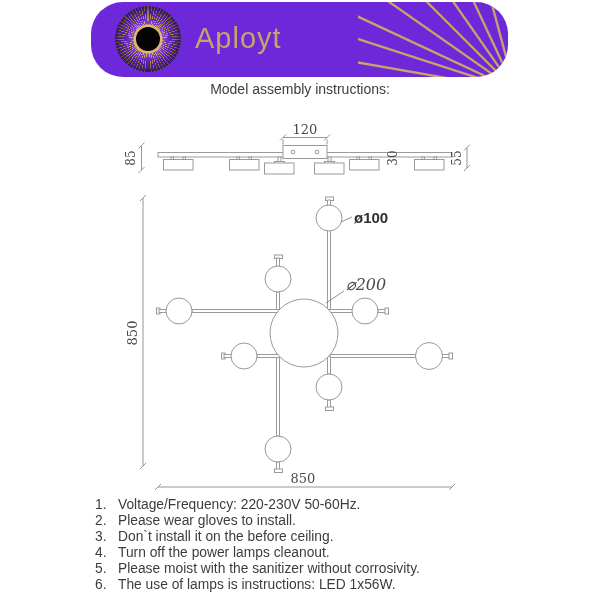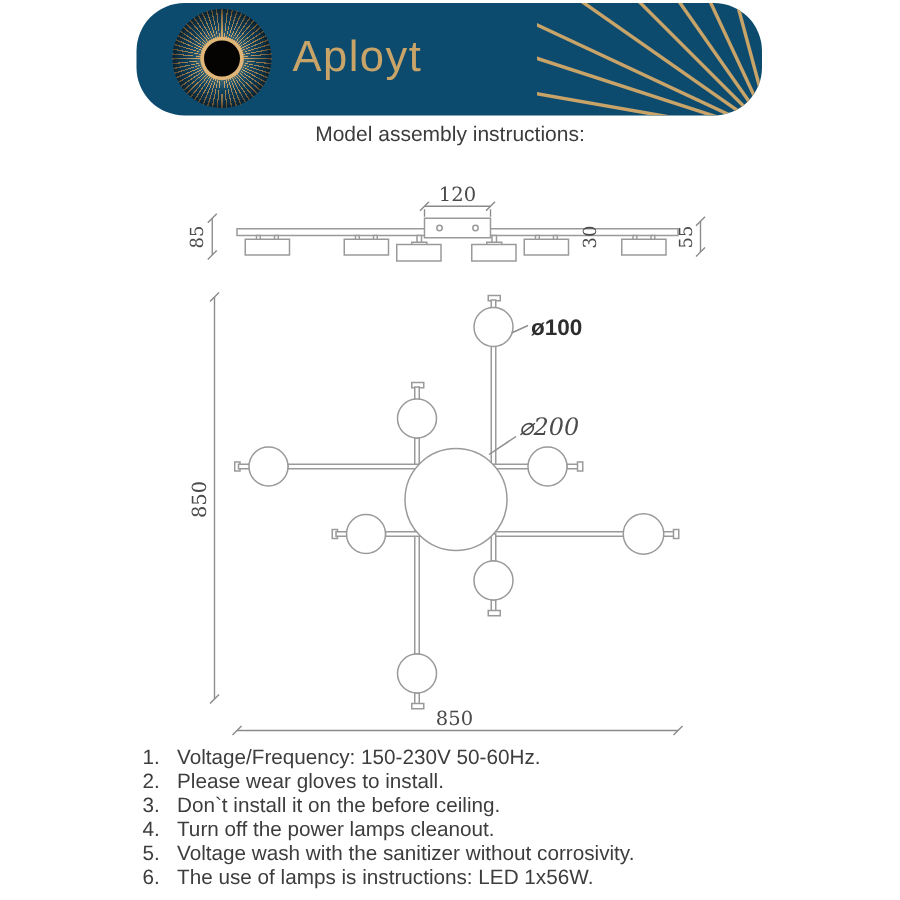--- a/index.html
+++ b/index.html
@@ -1,21 +1,21 @@
 <!DOCTYPE html>
 <html><head>
 <meta charset="utf-8">
 <style>
   html,body{margin:0;padding:0;background:#ffffff;}
   body{width:600px;height:600px;position:relative;overflow:hidden;
        font-family:"Liberation Sans",sans-serif;color:#3d3d3d;}
 
   
   .banner{position:absolute;left:91px;top:2px;width:417px;height:75px;
-          background:#0c4a6e;overflow:hidden;border-radius:32px;}
+          background:#6d28d9;overflow:hidden;border-radius:32px;}
   .logo{position:absolute;left:24px;top:4px;width:66px;height:66px;border-radius:50%;
         background:repeating-conic-gradient(#c8a165 0deg 1.6deg, rgba(0,0,0,0) 1.6deg 5.6deg);}
   .logo .fade{position:absolute;inset:0;border-radius:50%;
         background:radial-gradient(circle, rgba(12,9,7,0) 36%, rgba(12,9,7,0.35) 60%, #0c0907 86%);}
   .logo .core{position:absolute;inset:21px;border-radius:50%;background:#060403;
         box-shadow:0 0 0 2.5px #dfb678, 0 0 10px 3px rgba(223,182,120,0.55);}
   .brand-name{position:absolute;left:104px;top:0;height:75px;line-height:73px;
         font-size:29px;letter-spacing:1px;color:#c9a469;}
   .fan{position:absolute;right:0;top:0;}
 
@@ -176,35 +176,35 @@
   <polyline class="ln" points="216,30 227,25"></polyline>
   <text class="lbl-bold" x="229" y="31" font-size="15">ø100</text>
 
   <polyline class="ln" points="201,111 219,99"></polyline>
   <text class="dim-serif" x="221" y="98" font-size="16" font-style="italic">⌀200</text>
 </svg>
 
 <ol class="instructions">
   <li>
     <span>1.</span>
-    <span>Voltage/Frequency: 150-230V 50-60Hz.</span>
+    <span>Voltage/Frequency: 220-230V 50-60Hz.</span>
   </li>
   <li>
     <span>2.</span>
     <span>Please wear gloves to install.</span>
   </li>
   <li>
     <span>3.</span>
     <span>Don`t install it on the before ceiling.</span>
   </li>
   <li>
     <span>4.</span>
     <span>Turn off the power lamps cleanout.</span>
   </li>
   <li>
     <span>5.</span>
-    <span>Voltage wash with the sanitizer without corrosivity.</span>
+    <span>Please moist with the sanitizer without corrosivity.</span>
   </li>
   <li>
     <span>6.</span>
     <span>The use of lamps is instructions: LED 1x56W.</span>
   </li>
 </ol>
 
 </body></html>

